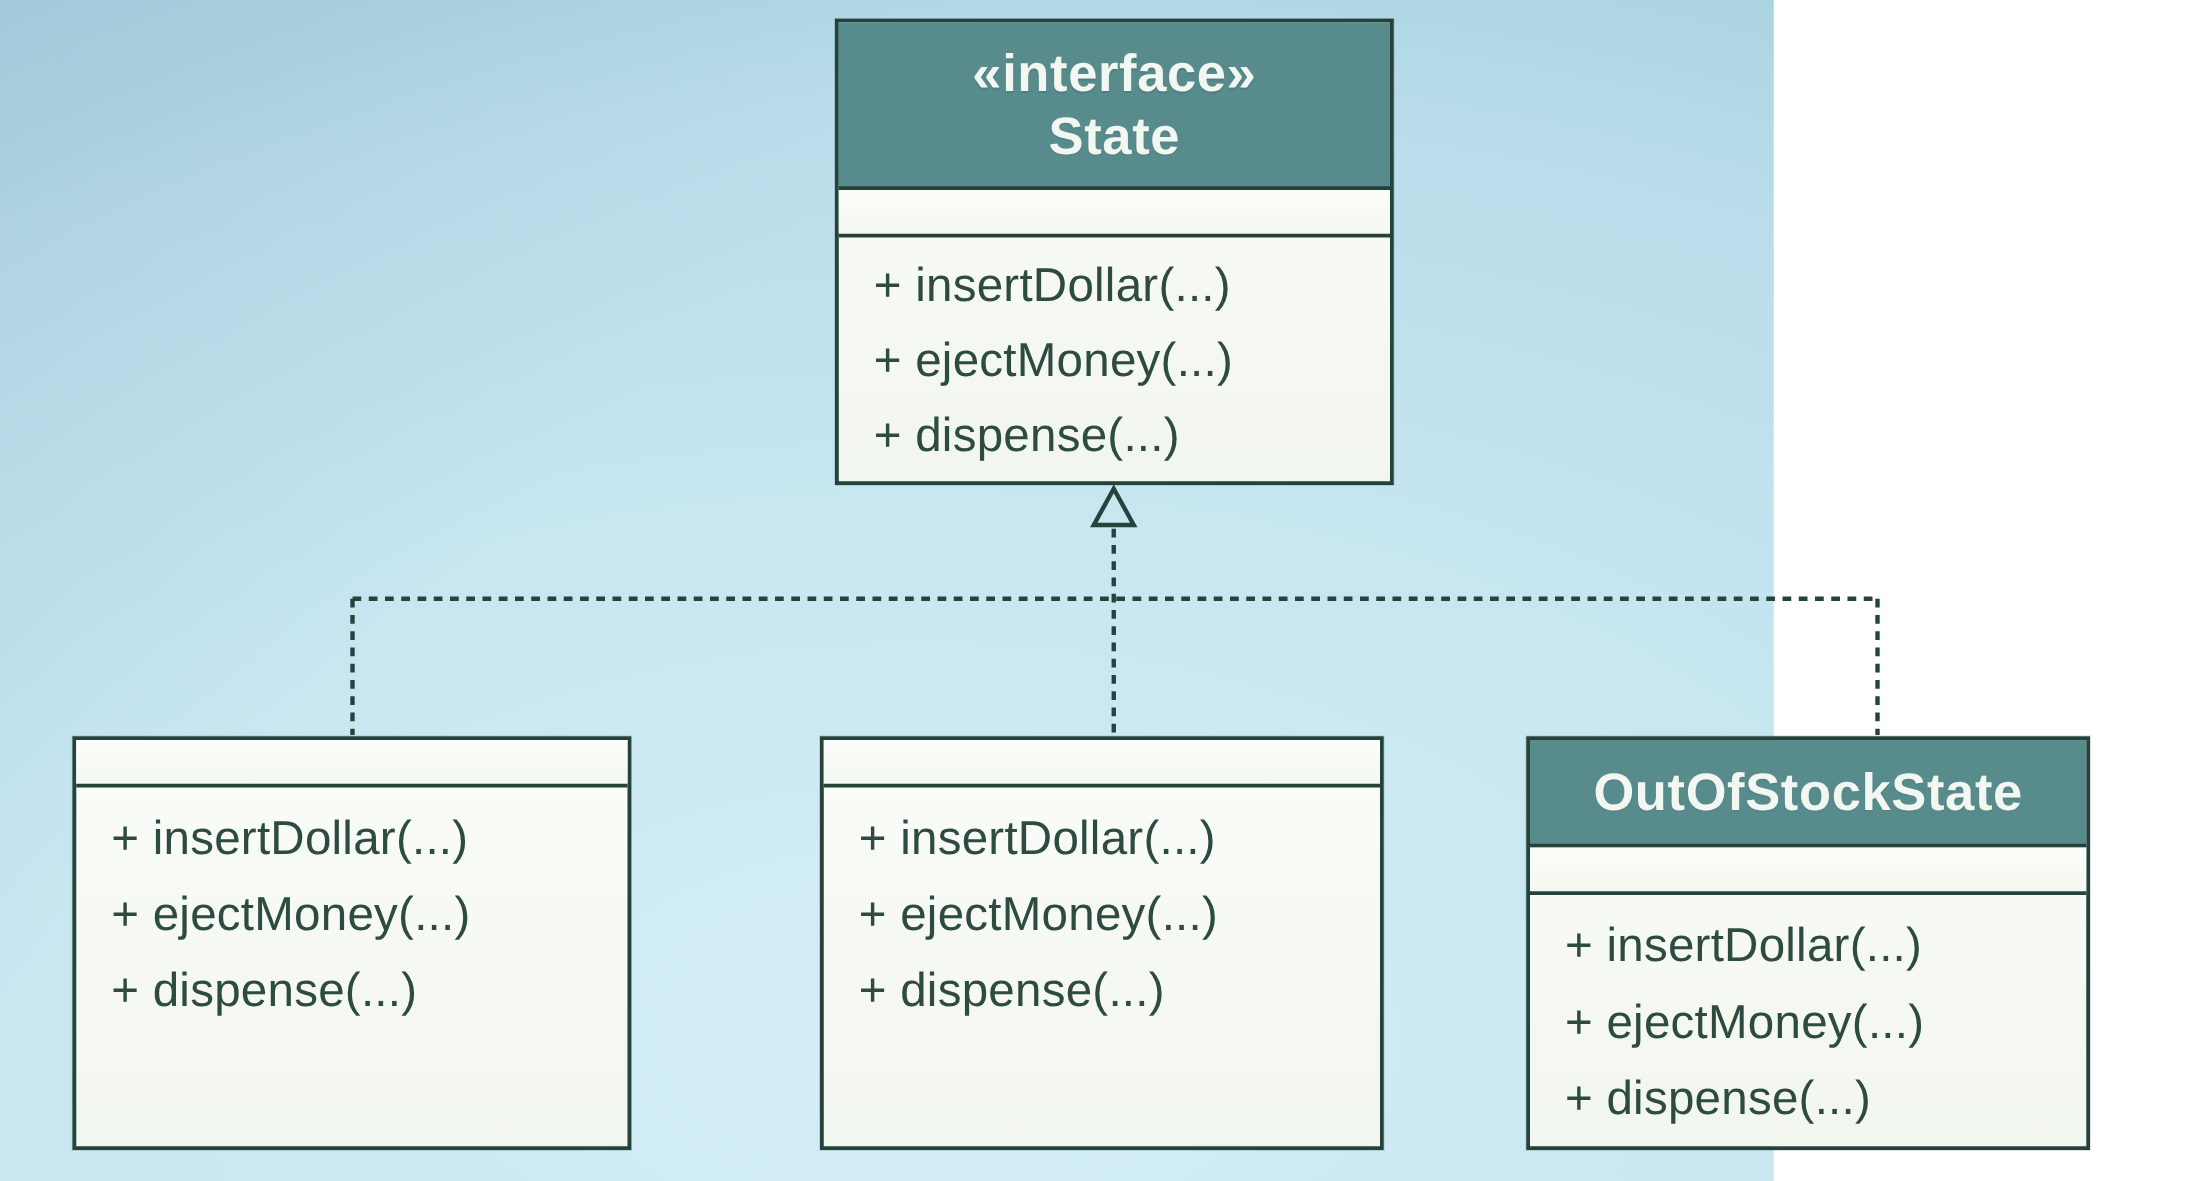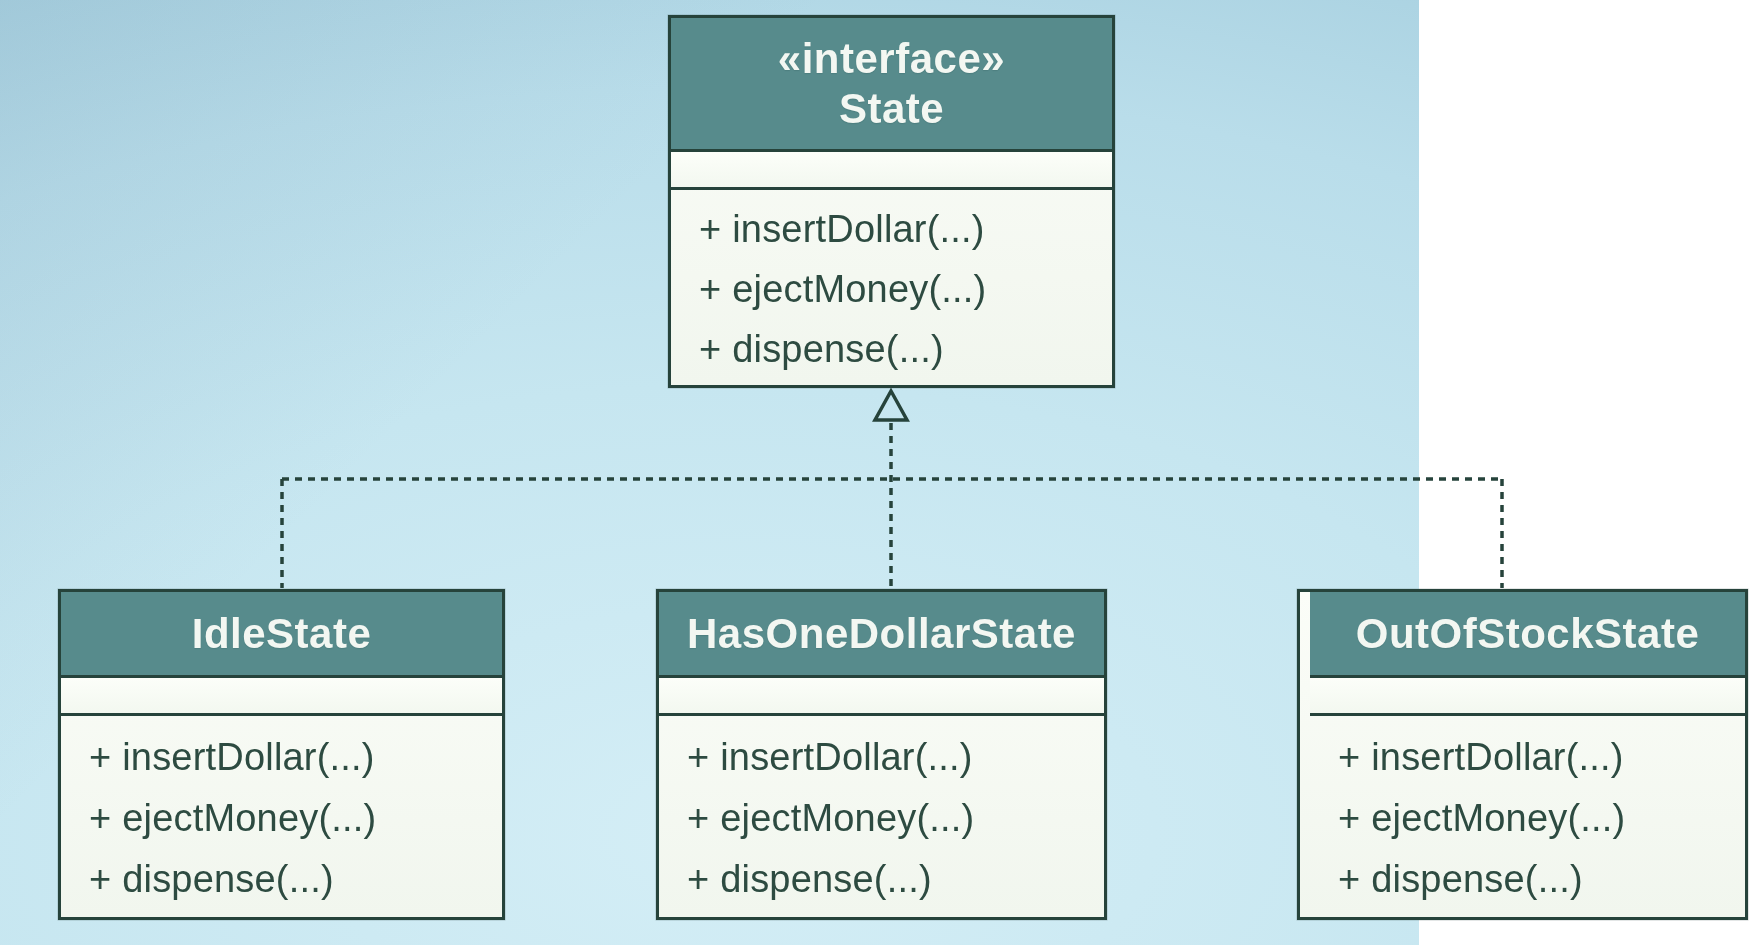--- a/index.html
+++ b/index.html
@@ -104,44 +104,38 @@
     </div>
     <div class="attrs"></div>
     <div class="methods">
       <div>+ insertDollar(...)</div>
       <div>+ ejectMoney(...)</div>
       <div>+ dispense(...)</div>
     </div>
   </div>
 
   <div class="class-box sub-box" style="left:58px; top:589px; width:447px; height:331px;">
-    <div class="hdr">
-      <div>IdleState</div>
-    </div>
     <div class="attrs"></div>
     <div class="methods">
       <div>+ insertDollar(...)</div>
       <div>+ ejectMoney(...)</div>
       <div>+ dispense(...)</div>
     </div>
   </div>
 
   <div class="class-box sub-box" style="left:656px; top:589px; width:451px; height:331px;">
-    <div class="hdr">
-      <div>HasOneDollarState</div>
-    </div>
     <div class="attrs"></div>
     <div class="methods">
       <div>+ insertDollar(...)</div>
       <div>+ ejectMoney(...)</div>
       <div>+ dispense(...)</div>
     </div>
   </div>
 
-  <div class="class-box sub-box" style="left:1297px; top:589px; width:451px; height:331px;padding-left:10px;">
+  <div class="class-box sub-box" style="left:1221px; top:589px; width:451px; height:331px;">
     <div class="hdr">
       <div>OutOfStockState</div>
     </div>
     <div class="attrs"></div>
     <div class="methods">
       <div>+ insertDollar(...)</div>
       <div>+ ejectMoney(...)</div>
       <div>+ dispense(...)</div>
     </div>
   </div>

